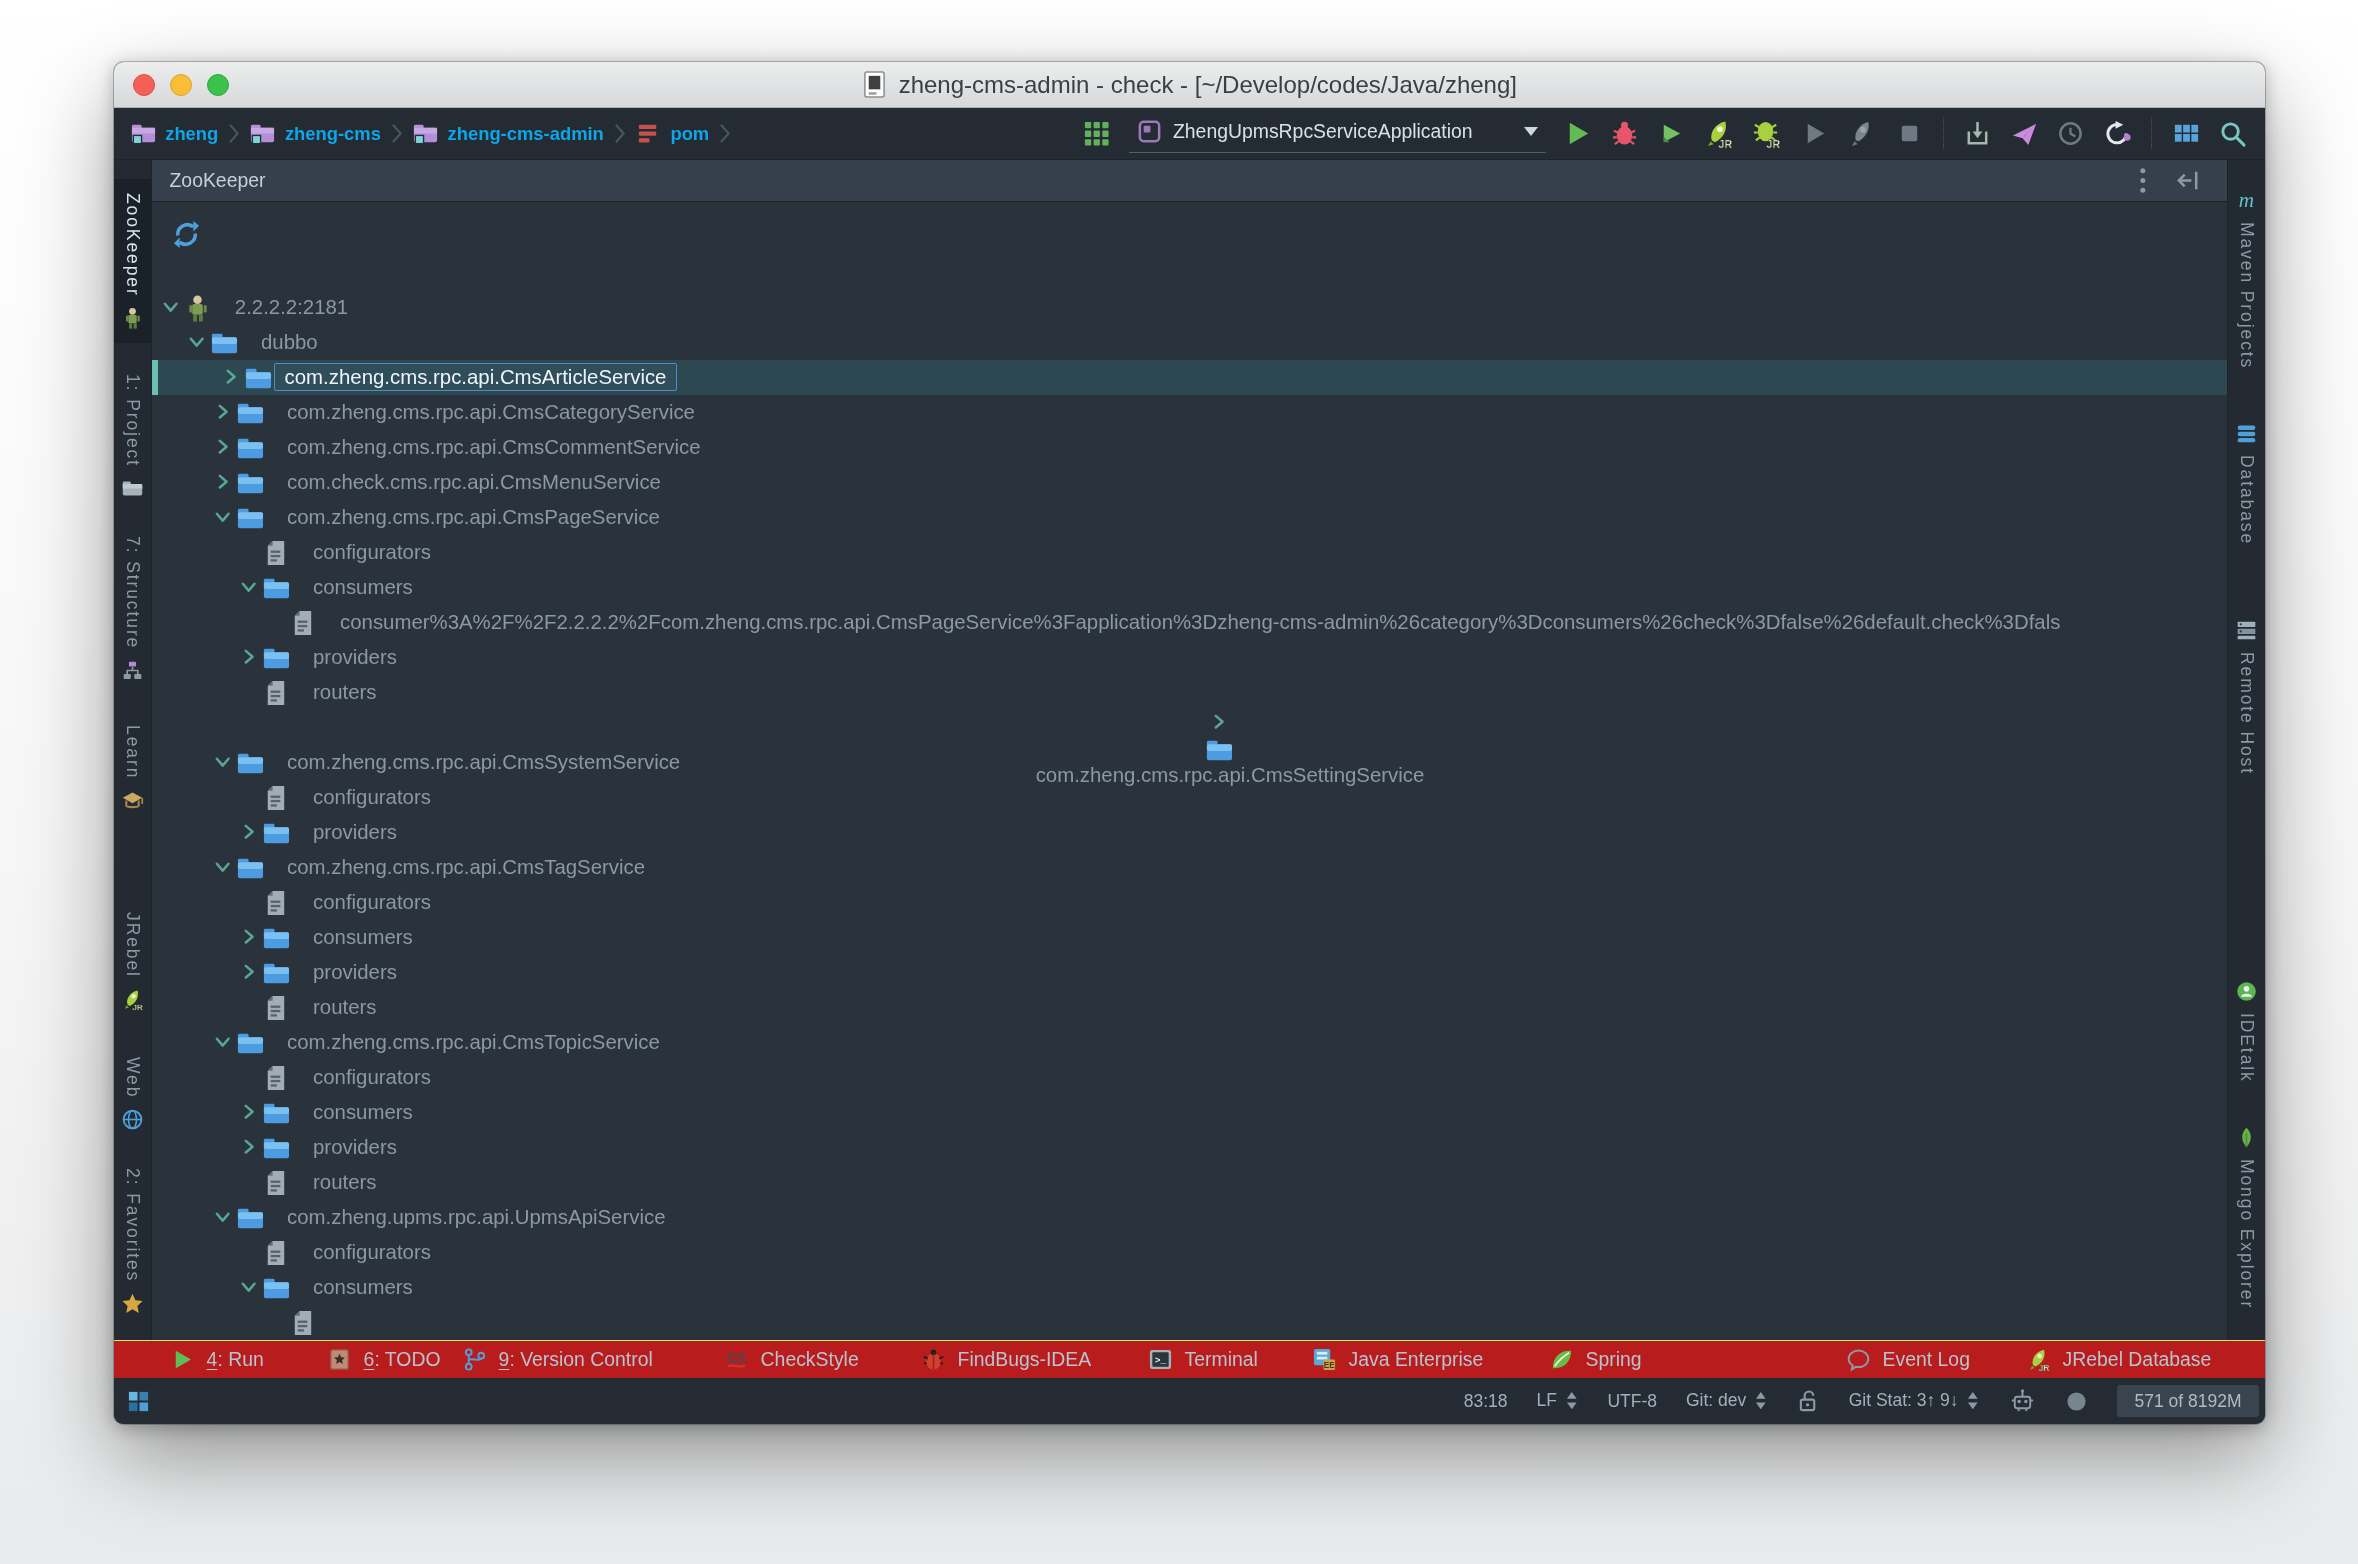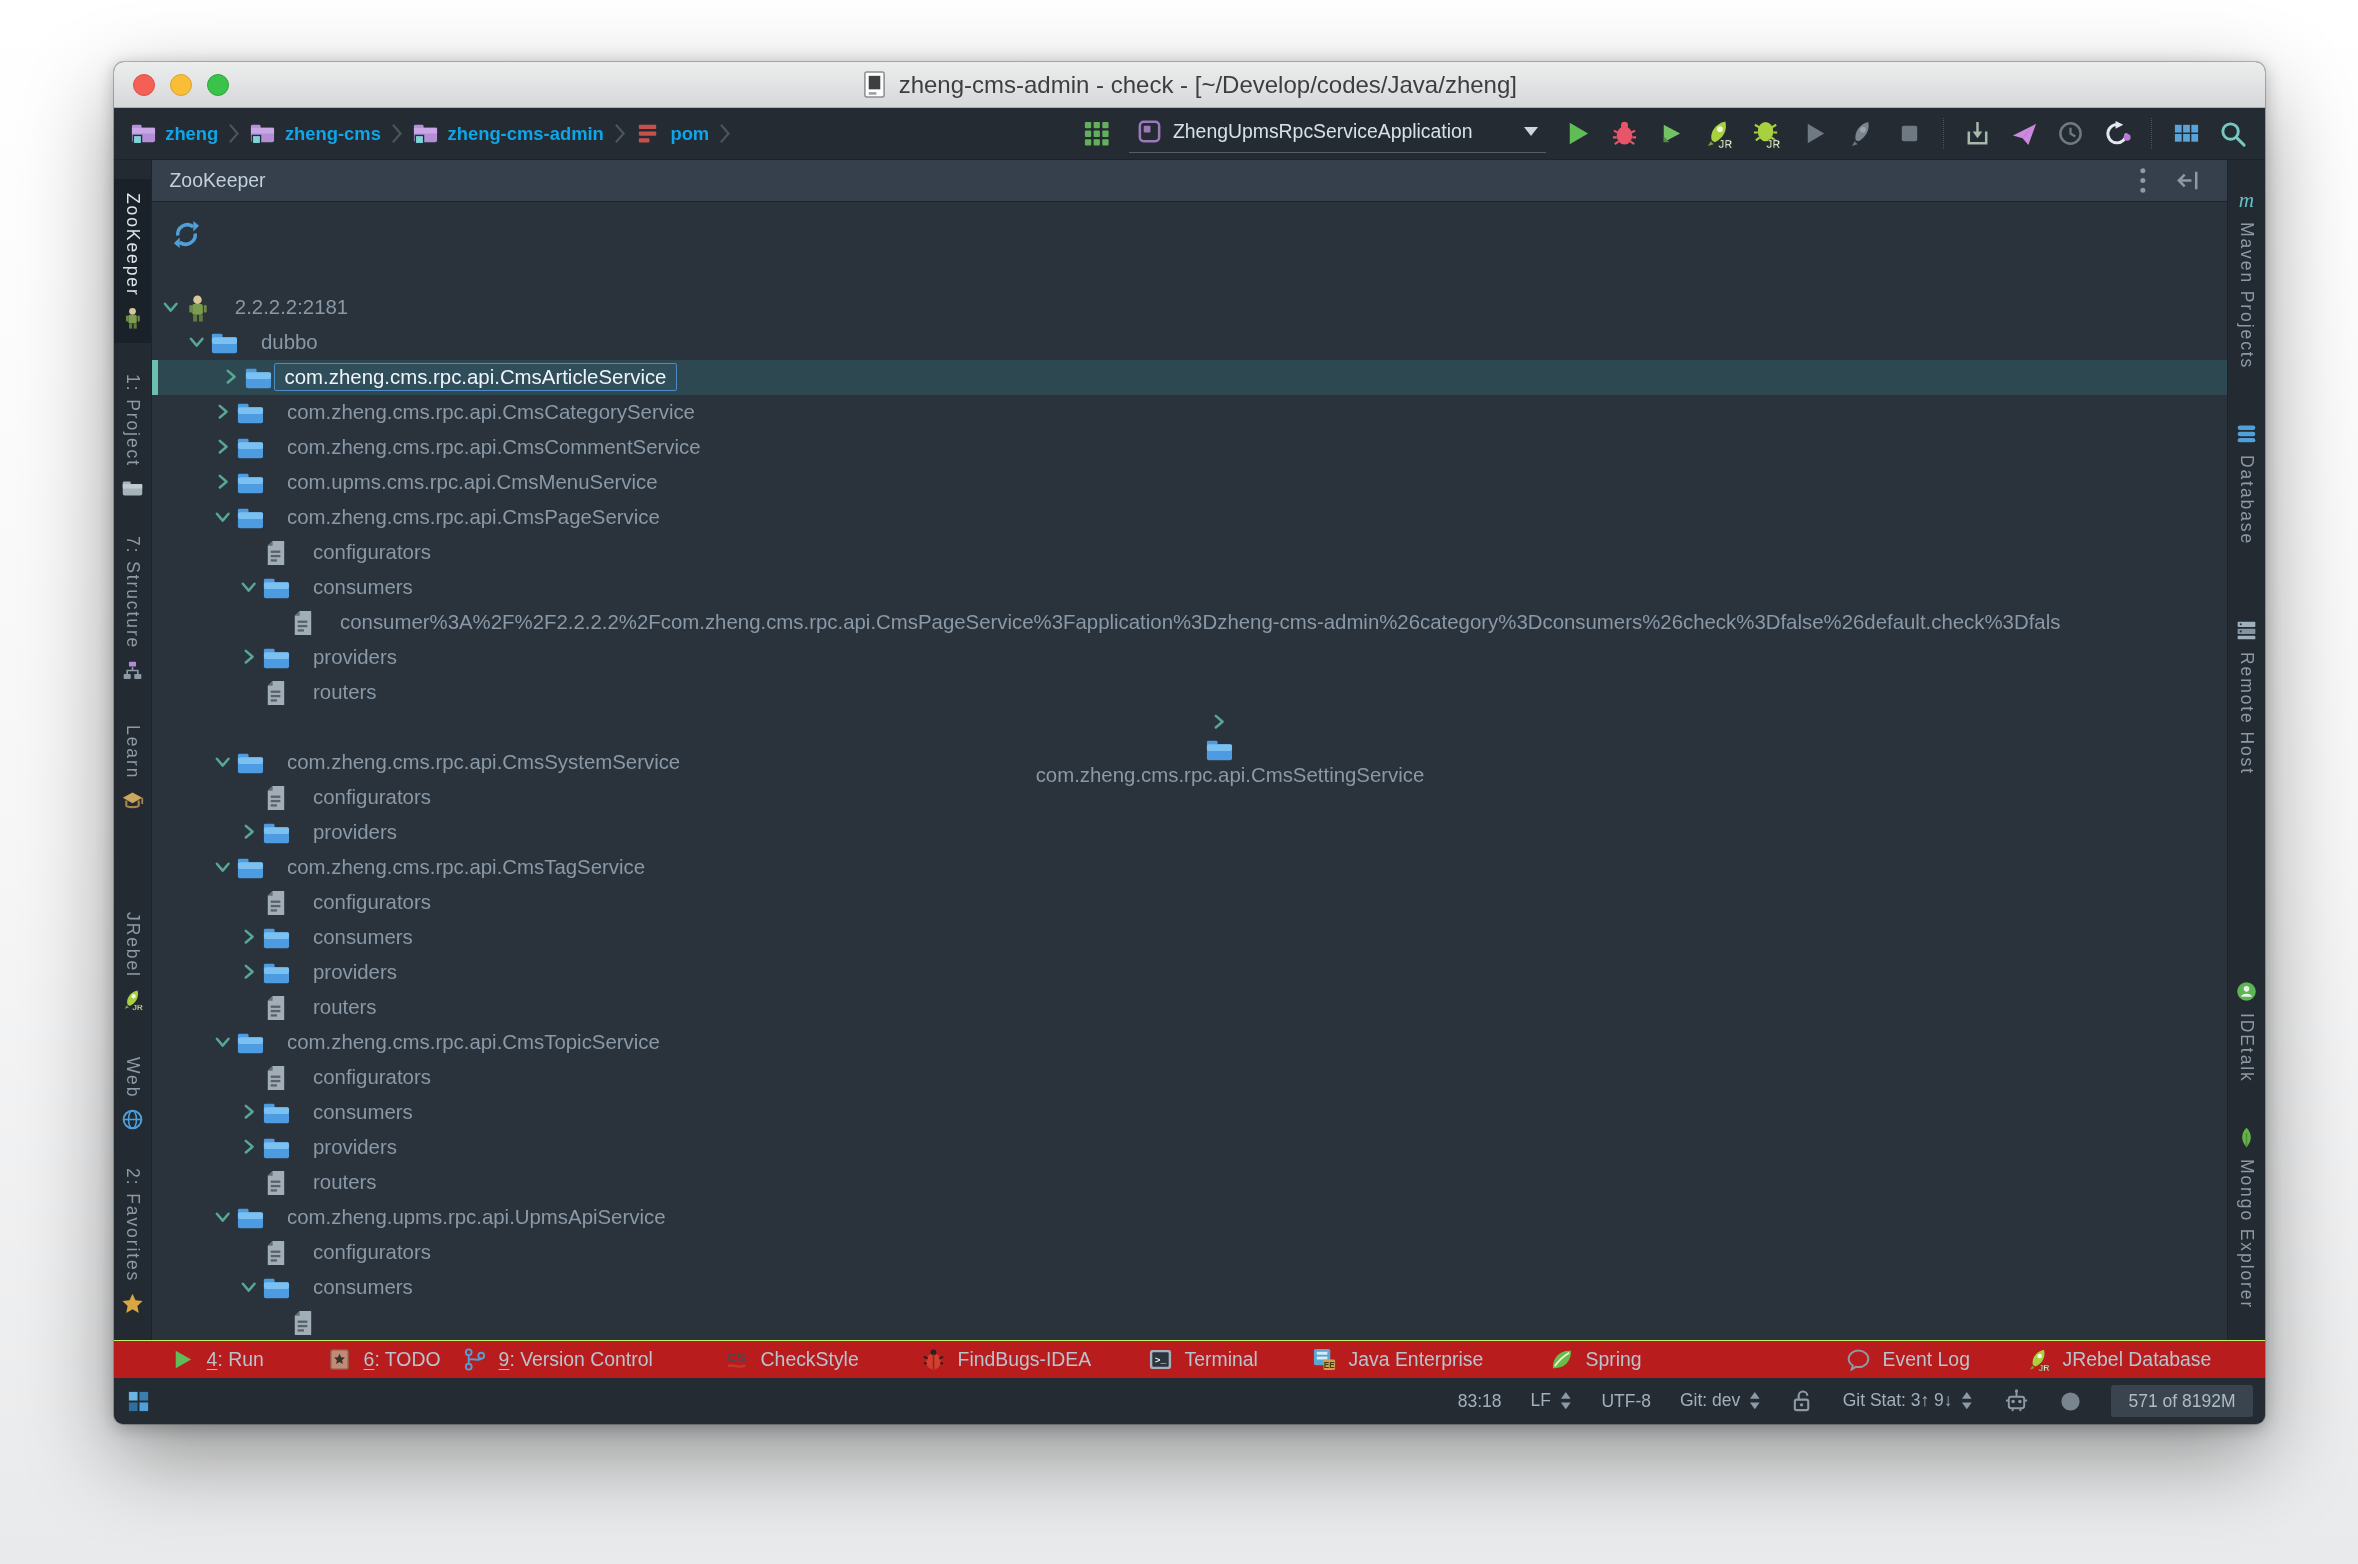--- a/index.html
+++ b/index.html
@@ -51,21 +51,21 @@
   .tree-row .nico{width:29px;flex:0 0 29px;display:flex;align-items:center;justify-content:center}
   .tree-row .lbl{margin-left:23px}
   .tree-row.selected{background:#2e4852;color:#eef5fa}
   .tree-row.selected::before{content:"";position:absolute;left:0;top:0;bottom:0;width:5.8px;background:#6cbfae}
   .tree-row.selected .lbl{border:1.9px solid #4e8cc8;border-radius:1.9px;padding:1.9px 9.7px;margin-left:1.9px;background:rgba(62,116,150,.12)}
   
   .bottombar{height:37px;flex:0 0 37px;background:#b91c1c;border-top:1px solid #bef264;position:relative;
              font-size:19.4px;color:#b7c4cf}
   .bb-item{position:absolute;top:0;height:100%;display:flex;align-items:center;gap:11.6px;cursor:default}
   .statusbar{height:46px;flex:0 0 46px;background:#242b33;position:relative;display:flex;align-items:center;
-             justify-content:flex-end;gap:29px;padding-right:12px;font-size:17.5px;color:#a2b0bc}
+             justify-content:flex-end;gap:29px;padding-right:6px;font-size:17.5px;color:#a2b0bc}
   .sb-item{display:flex;align-items:center;gap:7.8px;cursor:default}
   .sb-pill{background:#39444e;border-radius:2.9px;padding:5.8px 17.5px;color:#aebbc6}
   .sb-switcher{position:absolute;left:11.6px;top:0;height:100%;display:flex;align-items:center}
   .ic{display:inline-flex;align-items:center;justify-content:center;line-height:0}
   u{text-underline-offset:2.9px}
 </style>
 </head>
 <body>
 
 <div class="window">
@@ -477,21 +477,21 @@
                 <polyline points="7,4 14,10 7,16" fill="none" stroke="#57a795" stroke-width="2.6" stroke-linecap="round" stroke-linejoin="round"></polyline>
               </svg>
             </span>
             <span class="nico">
               <svg width="29" height="29" viewBox="0 0 30 30">
                 <rect x="3" y="6" width="11" height="7" rx="1.5" fill="#4d9be0"></rect>
                 <rect x="3" y="9.5" width="26" height="16.5" rx="2" fill="#4d9be0"></rect>
                 <rect x="3" y="9.5" width="26" height="7" rx="2" fill="#7fc4f2" opacity="0.9"></rect>
               </svg>
             </span>
-            <span class="lbl">com.upms.cms.rpc.api.CmsMenuService</span>
+            <span class="lbl">com.check.cms.rpc.api.CmsMenuService</span>
           </div>
           <div class="tree-row" style="padding-left: 58px;">
             <span class="chev">
               <svg width="19.4" height="19.4" viewBox="0 0 20 20">
                 <polyline points="4,7 10,14 16,7" fill="none" stroke="#57a795" stroke-width="2.6" stroke-linecap="round" stroke-linejoin="round"></polyline>
               </svg>
             </span>
             <span class="nico">
               <svg width="29" height="29" viewBox="0 0 30 30">
                 <rect x="3" y="6" width="11" height="7" rx="1.5" fill="#4d9be0"></rect>

